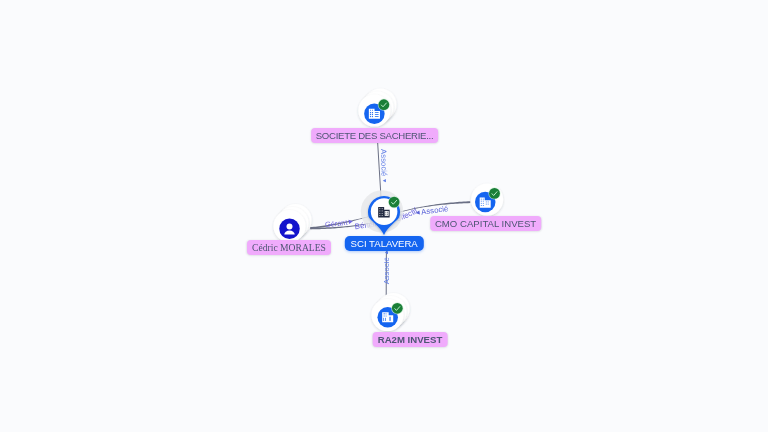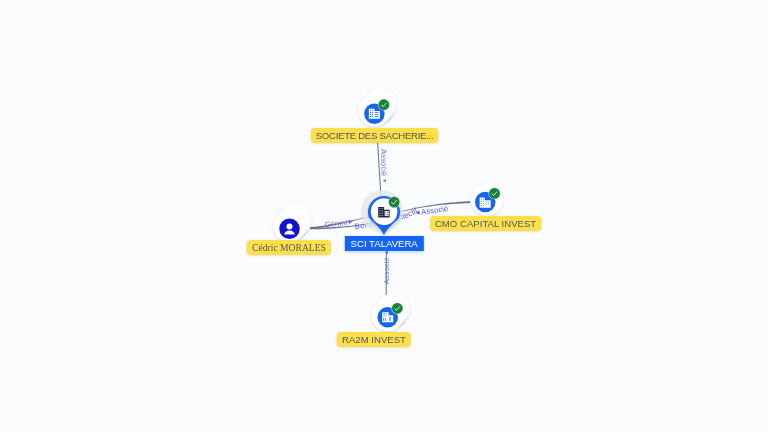--- a/index.html
+++ b/index.html
@@ -1,25 +1,25 @@
 <!DOCTYPE html>
 <html><head>
 <meta charset="utf-8">
 <title>Graph</title>
 <style>
   html,body{margin:0;padding:0;}
   body{width:768px;height:432px;background:#fafbfd;overflow:hidden;
        font-family:"Liberation Sans",sans-serif;}
   #stage{position:relative;width:768px;height:432px;background:#fafbfd;}
   svg.layer{position:absolute;left:0;top:0;width:768px;height:432px;}
-  .chip{position:absolute;white-space:nowrap;border-radius:4px;background:#fde047;
+  .chip{position:absolute;white-space:nowrap;border-radius:4px;background:#f0abfc;
         color:#4d5673;font-size:9.6px;line-height:15px;height:15px;
         padding:0 5.1px;box-shadow:0 .8px 2.2px rgba(60,64,80,.13),0 0 2px rgba(60,64,80,.07);
         display:flex;align-items:center;transform:translateX(-50%);}
-  .chip.sel{background:#1565f0;color:#ffffff;border-radius:0;padding:0 5.6px;
+  .chip.sel{background:#1565f0;color:#ffffff;border-radius:5px;padding:0 5.6px;
             box-shadow:0 1px 3px rgba(21,101,240,.32);}
 </style>
 </head>
 <body>
 
 <div id="stage">
   <svg class="layer" id="gfx" viewBox="0 0 768 432" xmlns="http://www.w3.org/2000/svg">
     <defs>
       <filter id="cardShadow" x="-60%" y="-60%" width="220%" height="220%">
         <feDropShadow dx="0" dy="1" stdDeviation="1.1" flood-color="#3c4050" flood-opacity="0.20"></feDropShadow>
@@ -179,20 +179,20 @@
   <div id="chips">
       <div class="chip" style="left: 374.5px; top: 128.3px; letter-spacing: -0.29px;">
         <span>SOCIETE DES SACHERIE...</span>
       </div>
       <div class="chip" style="left: 289px; top: 240.3px; font-family: Liberation Serif, serif;">
         <span>Cédric MORALES</span>
       </div>
       <div class="chip" style="left: 485.6px; top: 215.9px;">
         <span>CMO CAPITAL INVEST</span>
       </div>
-      <div class="chip" style="left: 374px; top: 331.6px;">
+      <div class="chip" style="left: 410px; top: 331.6px; font-weight: bold;">
         <span>RA2M INVEST</span>
       </div>
       <div class="chip sel" style="left: 384.2px; top: 235.9px;">
         <span>SCI TALAVERA</span>
       </div>
     </div>
 </div>
 
 </body></html>

